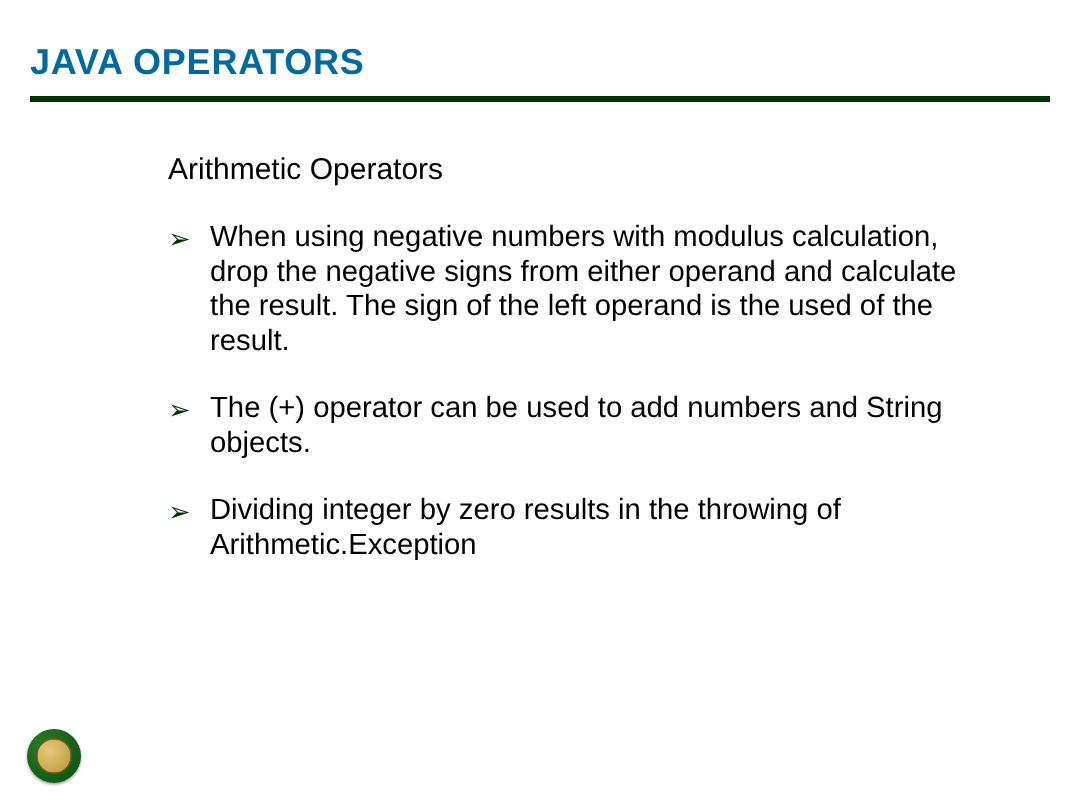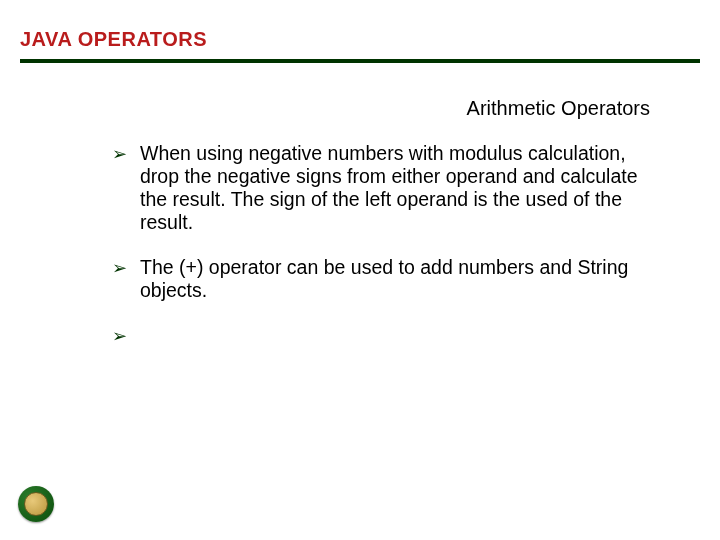--- a/index.html
+++ b/index.html
@@ -8,38 +8,37 @@
     height: 540px;
     background: #ffffff;
     font-family: Arial, Helvetica, sans-serif;
     position: relative;
     overflow: hidden;
   }
   .title-area {
     padding: 28px 20px 6px 20px;
   }
   .title {
-    font-size: 20px;
+    font-size: 24px;
     font-weight: bold;
-    color: #b91c1c;
+    color: #0369a1;
     letter-spacing: 0.5px;
   }
   .title-rule {
     height: 4px;
     background: #003300;
     margin: 2px 20px 0 20px;
   }
   .content {
     padding: 34px 70px 0 112px;
   }
   .section-heading {
     font-size: 20px;
     color: #000000;
     margin-bottom: 22px;
-    text-align: right;
   }
   .bullet {
     position: relative;
     padding-left: 28px;
     margin-bottom: 22px;
     font-size: 19.5px;
     color: #000000;
     line-height: 1.18;
   }
   .bullet .arrow {
@@ -90,20 +89,21 @@
     <span>When using negative numbers with modulus calculation, drop the negative signs from either operand and calculate the result. The sign of the left operand is the used of the result.</span>
   </div>
 
   <div class="bullet">
     <span class="arrow">➢</span>
     <span> The (+) operator can be used to add numbers and String objects.</span>
   </div>
 
   <div class="bullet">
     <span class="arrow">➢</span>
+    <span> Dividing integer by zero results in the throwing of Arithmetic.Exception</span>
   </div>
 </div>
 
 <div class="logo">
   <div class="logo-outer">
     <div class="logo-inner"></div>
   </div>
 </div>
 
 </body></html>

